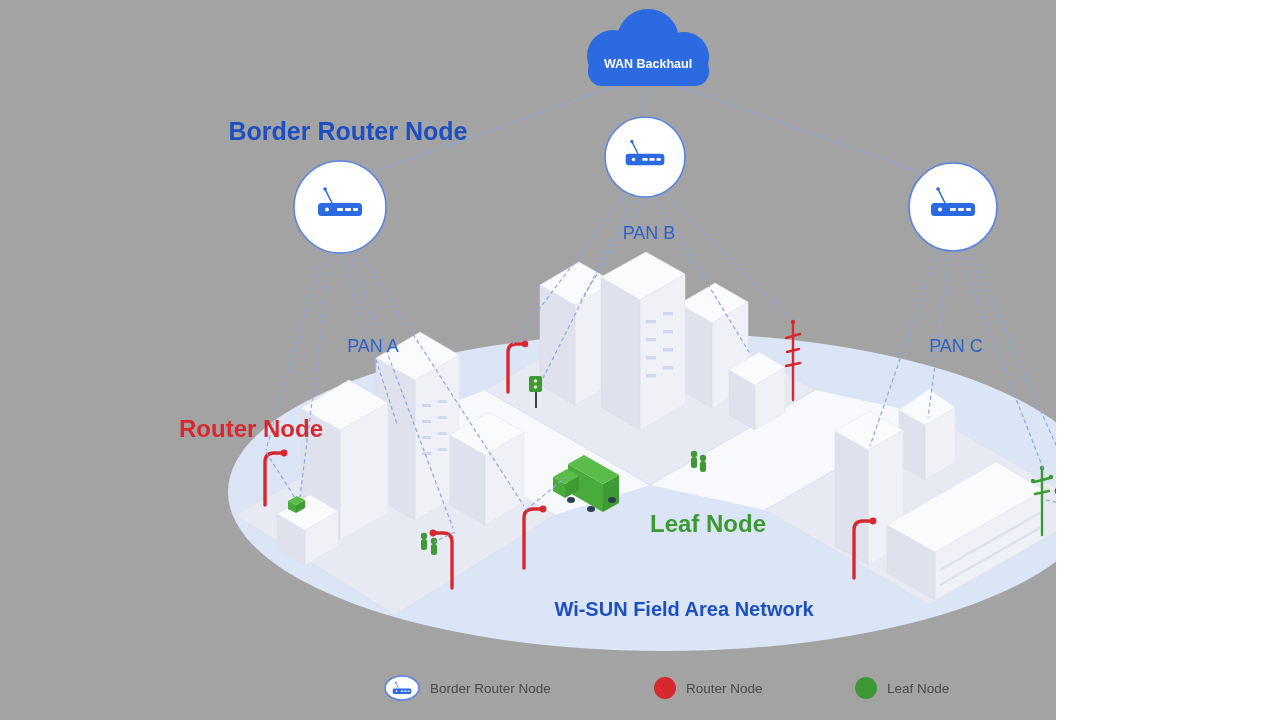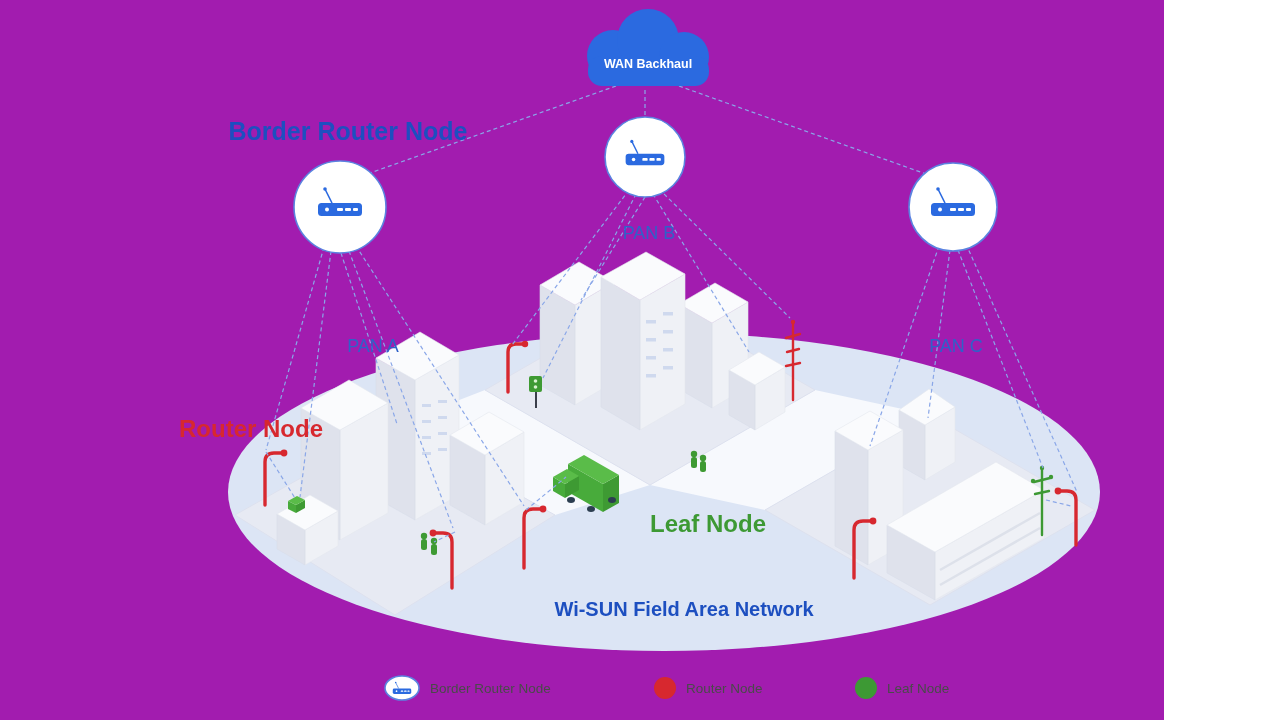--- a/index.html
+++ b/index.html
@@ -1,16 +1,16 @@
 <!DOCTYPE html>
 <html><head>
 <meta charset="utf-8">
 <style>
   html,body{margin:0;padding:0;background:#ffffff;}
-  .stage{position:relative;width:1164px;height:720px;background:#a21caf;overflow:hidden;}
+  .stage{position:relative;width:1056px;height:720px;background:#a3a3a3;overflow:hidden;}
   svg{display:block;}
   text{font-family:"Liberation Sans",sans-serif;}
   .t-title{font-size:25px;font-weight:bold;}
   .t-pan{font-size:18px;}
   .t-big{font-size:24px;font-weight:bold;}
   .t-net{font-size:20px;font-weight:bold;}
   .t-cloud{font-size:12.5px;font-weight:bold;}
   .t-legend{font-size:13.5px;}
   .field{fill:#dce5f5;}
   .base{fill:#e7eaf3;stroke:#dde1ee;stroke-width:1;}

